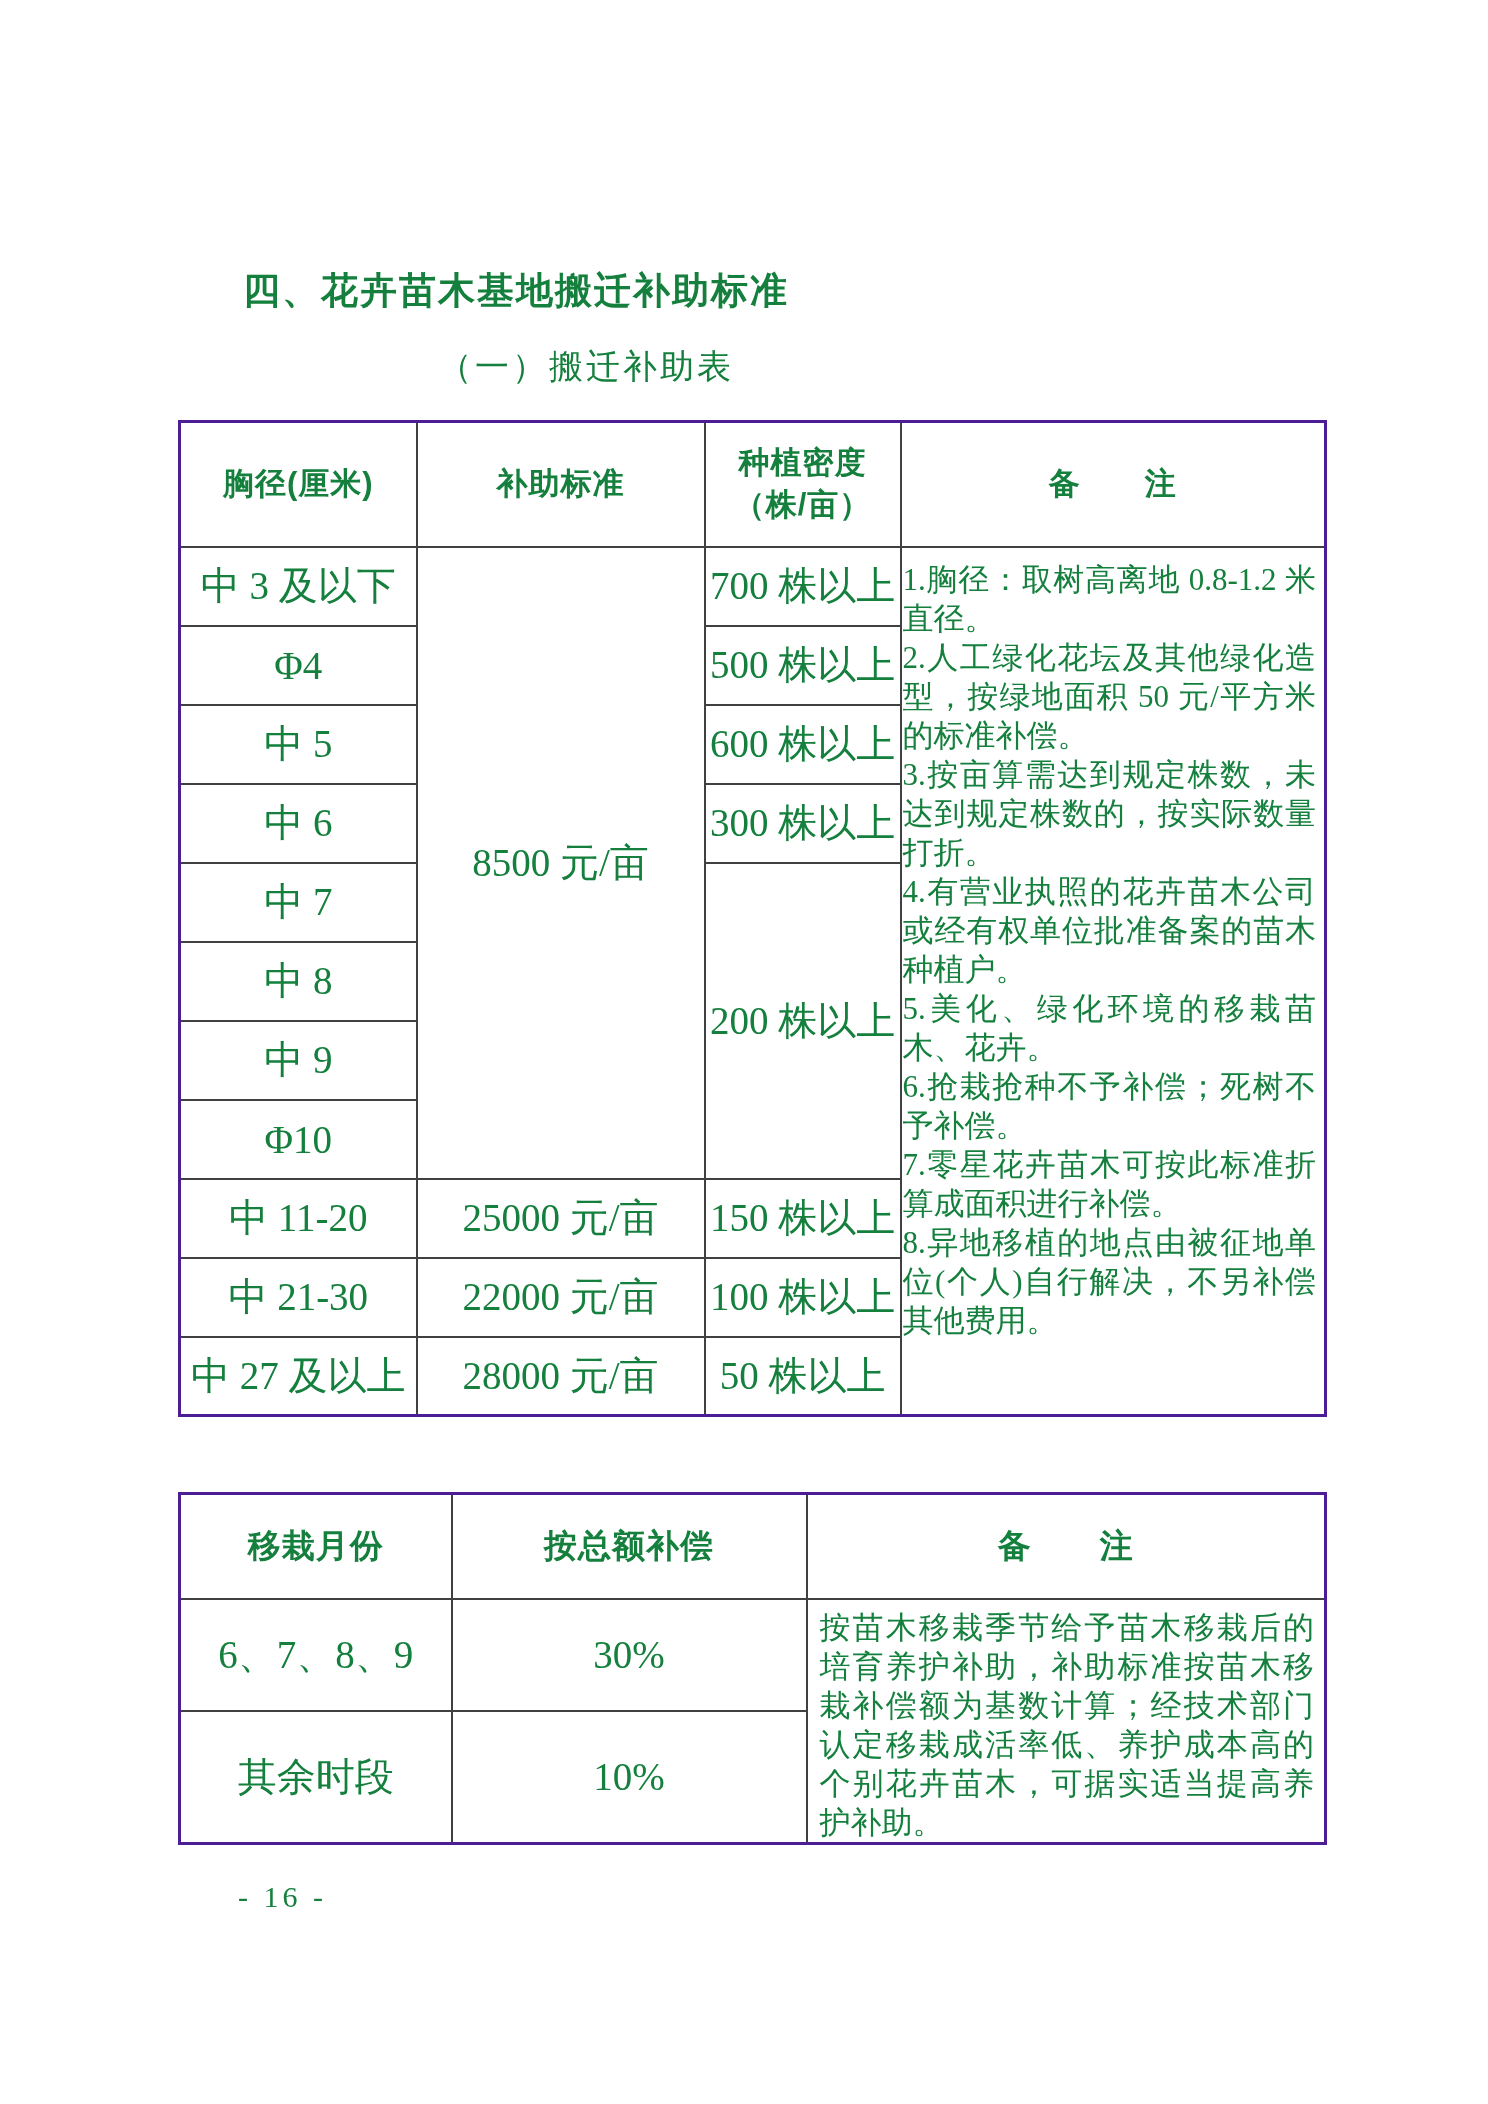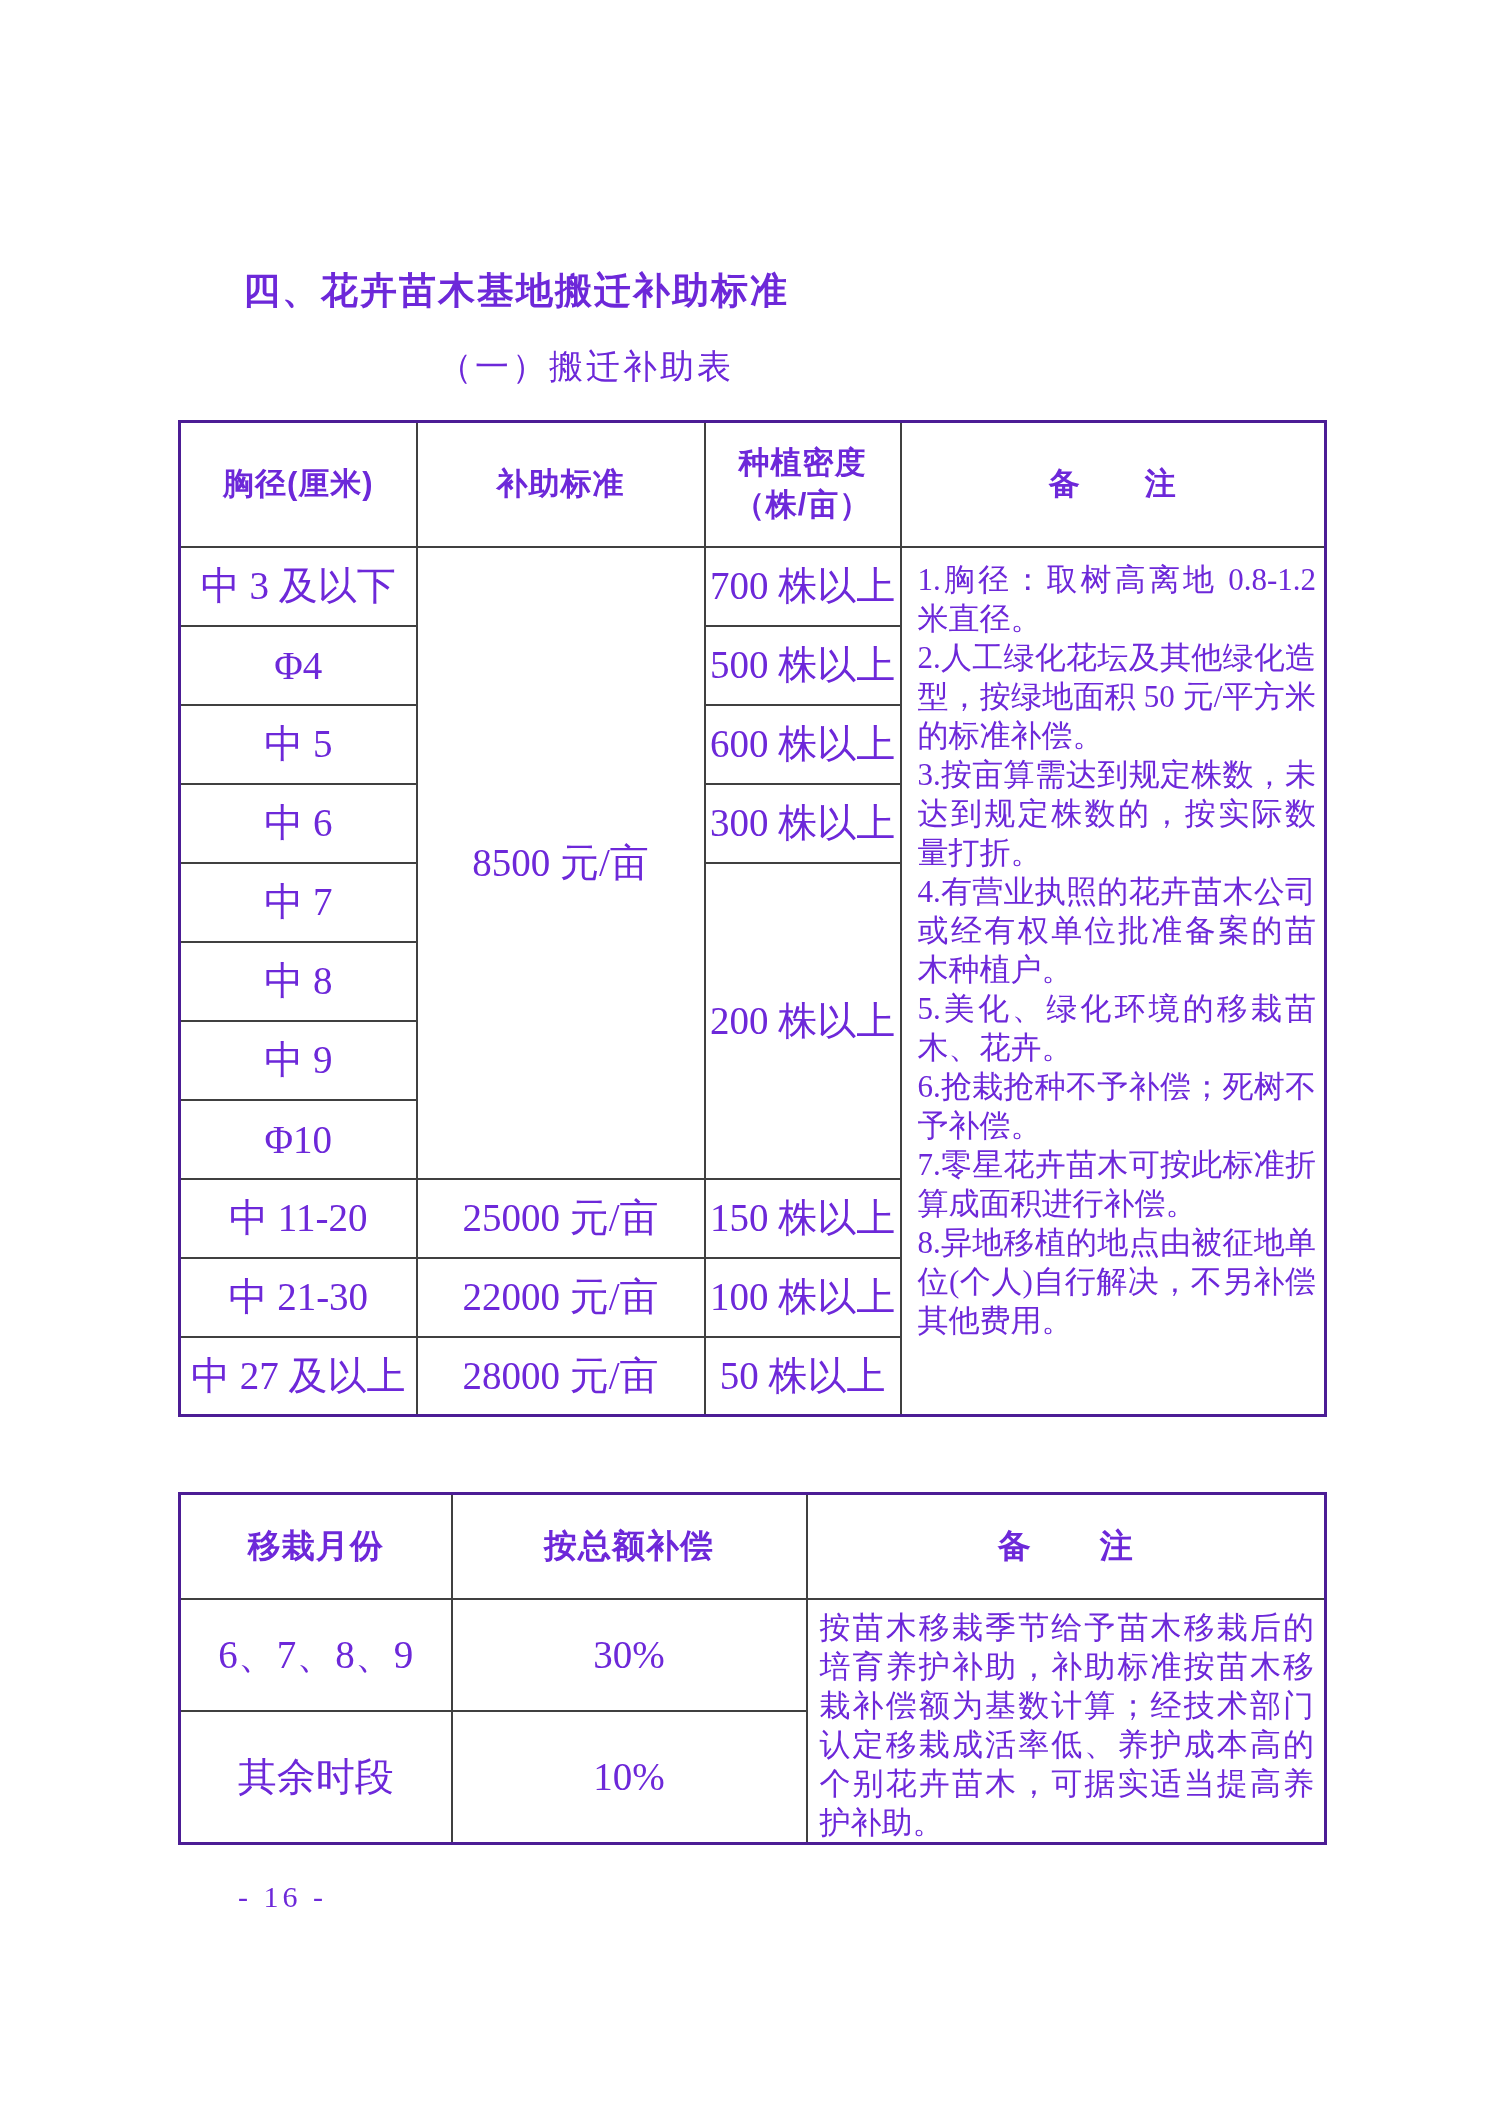--- a/index.html
+++ b/index.html
@@ -1,21 +1,21 @@
 <!DOCTYPE html>
 <html><head>
 <meta charset="utf-8">
 <style>
   html, body { margin: 0; padding: 0; background: #ffffff; }
   .page {
     position: relative;
     width: 1488px;
     height: 2104px;
     background: #ffffff;
-    color: #6d28d9;
+    color: #15803d;
     font-family: "Liberation Serif", "DejaVu Serif", serif;
     overflow: hidden;
   }
   .heading {
     position: absolute;
     left: 243px;
     top: 266px;
     font-family: "Liberation Sans", "DejaVu Sans", sans-serif;
     font-weight: bold;
     font-size: 37px;
@@ -60,21 +60,21 @@
 
   td.val {
     font-family: "Liberation Serif", "DejaVu Serif", serif;
     font-size: 39px;
     text-align: center;
     vertical-align: middle;
     white-space: nowrap;
   }
   td.notes-cell {
     vertical-align: top;
-    padding: 12px 8px 0 16px;
+    padding: 12px 8px 0 1px;
     margin-top: 48px;
   }
   .note-line, .note-par {
     font-family: "Liberation Serif", "DejaVu Serif", serif;
     font-size: 31px;
     line-height: 39px;
     text-align: justify;
   }
   td.note2-cell {
     vertical-align: top;

